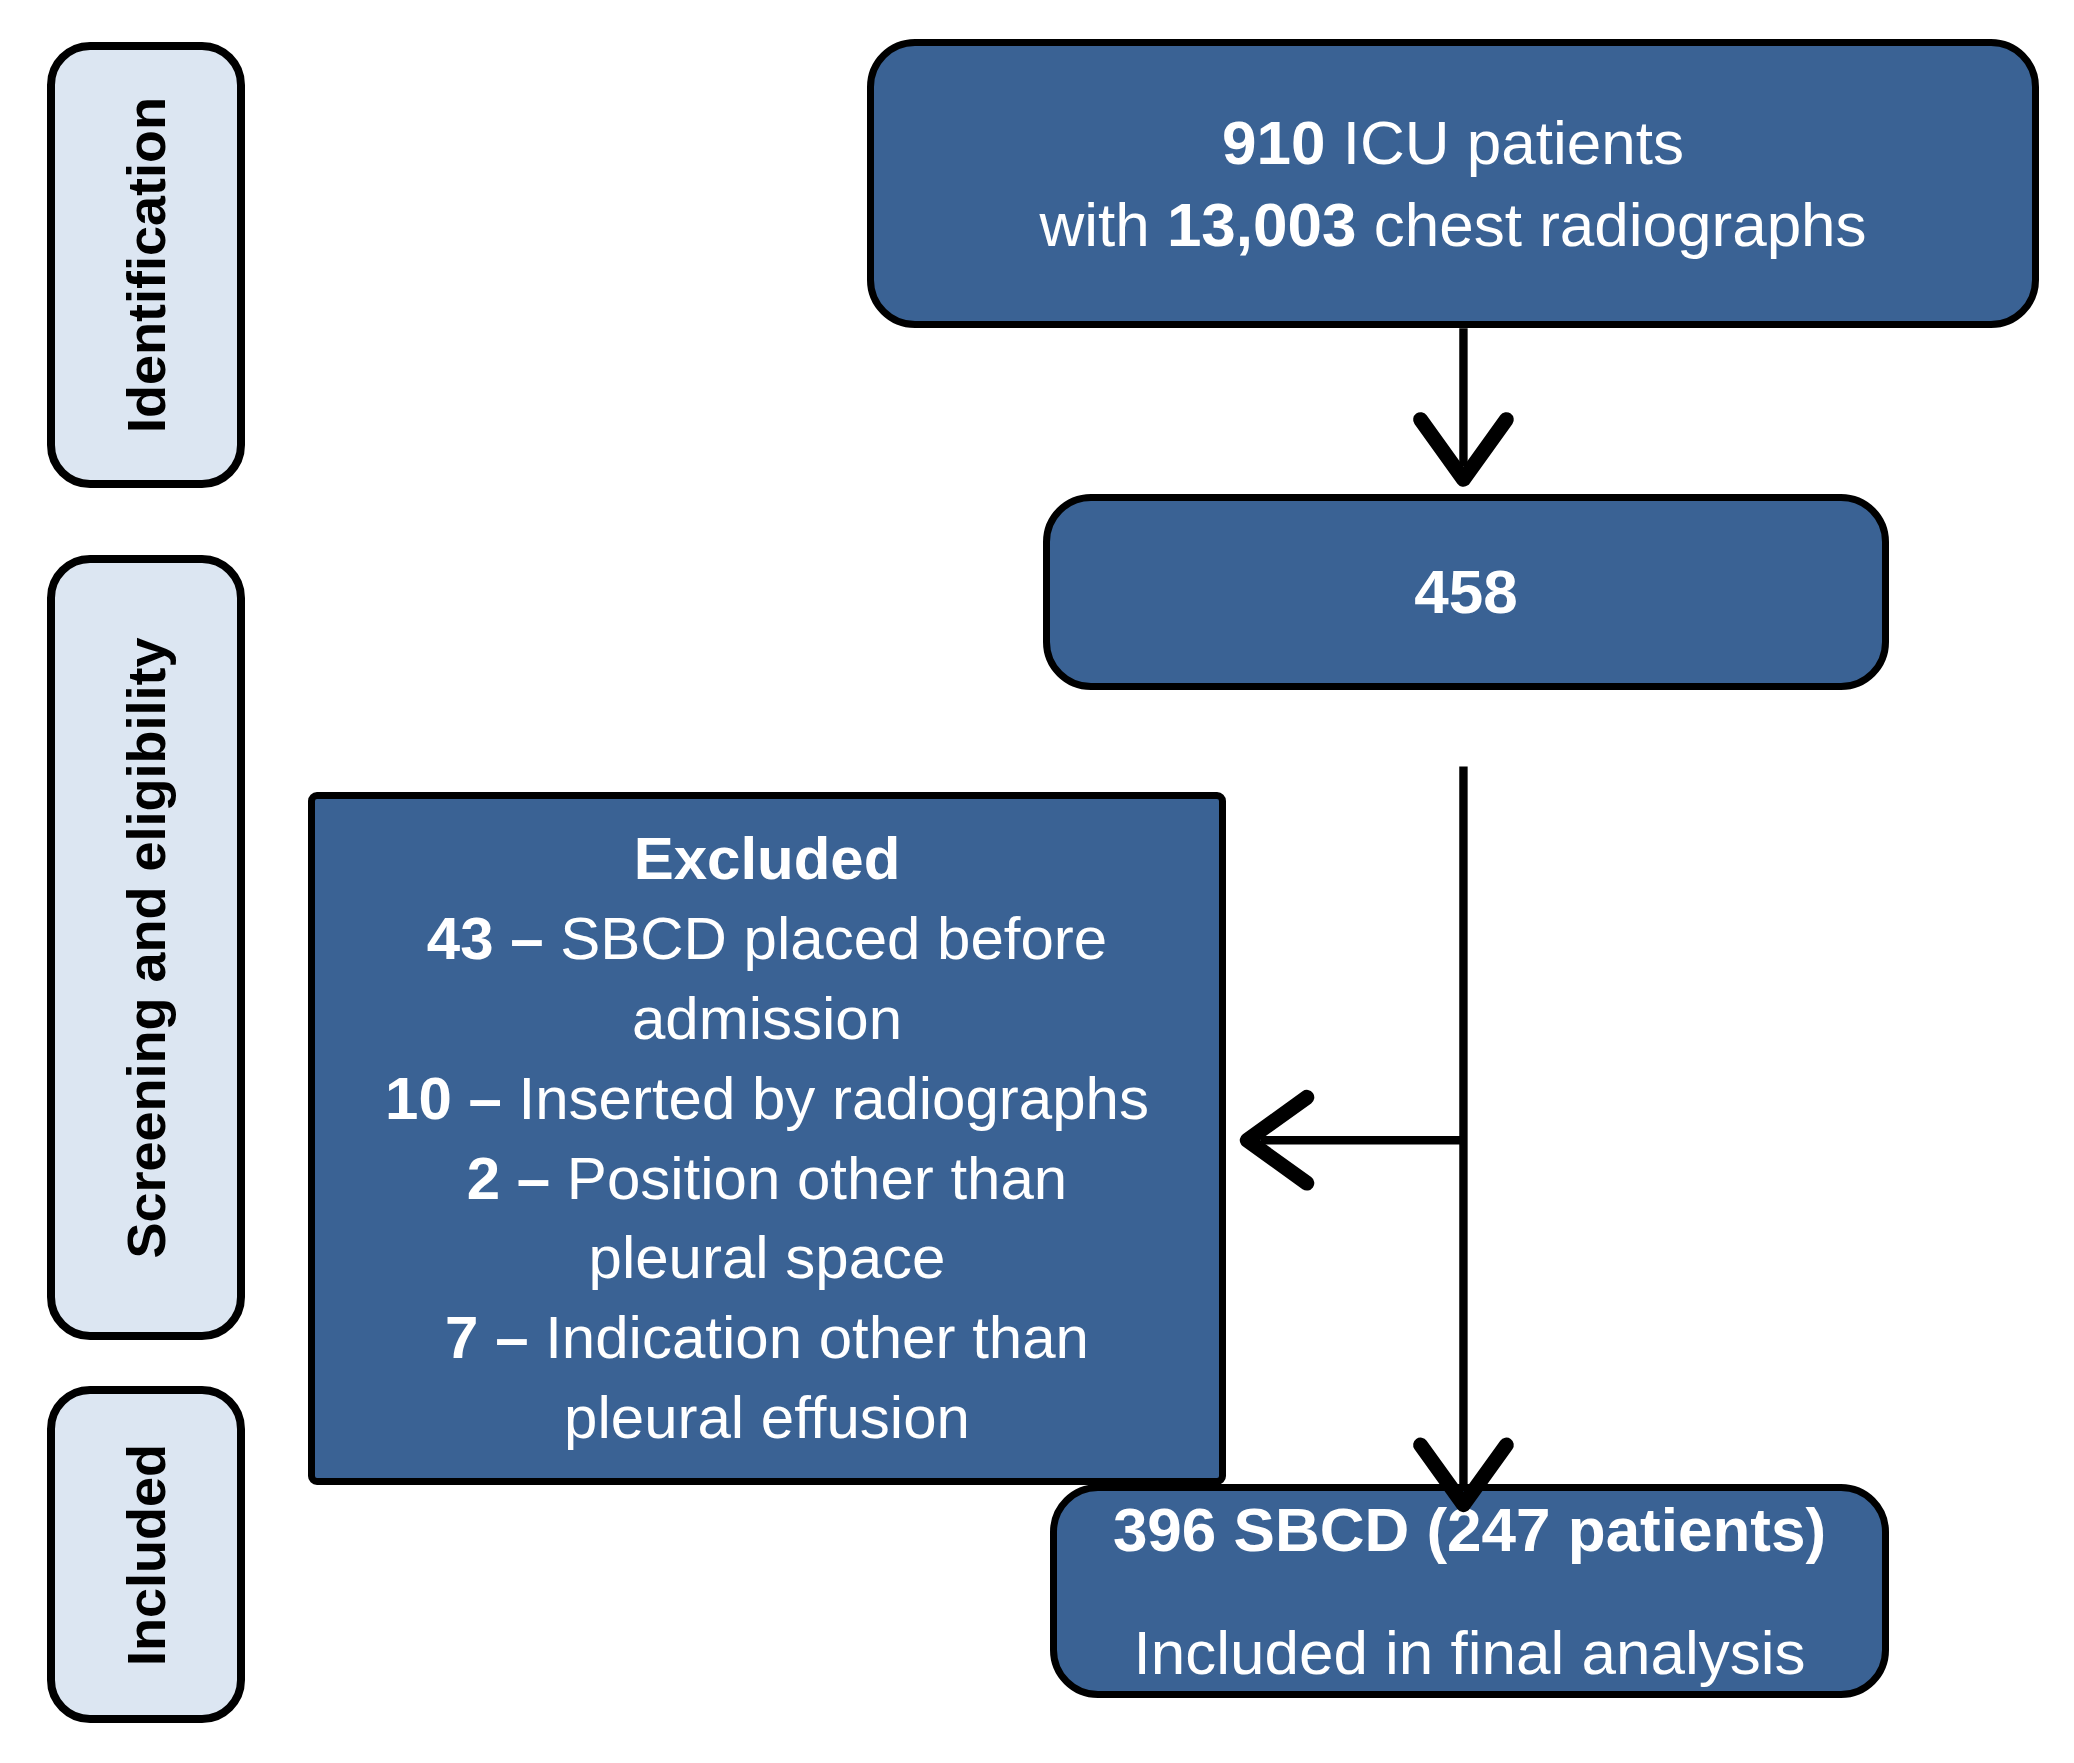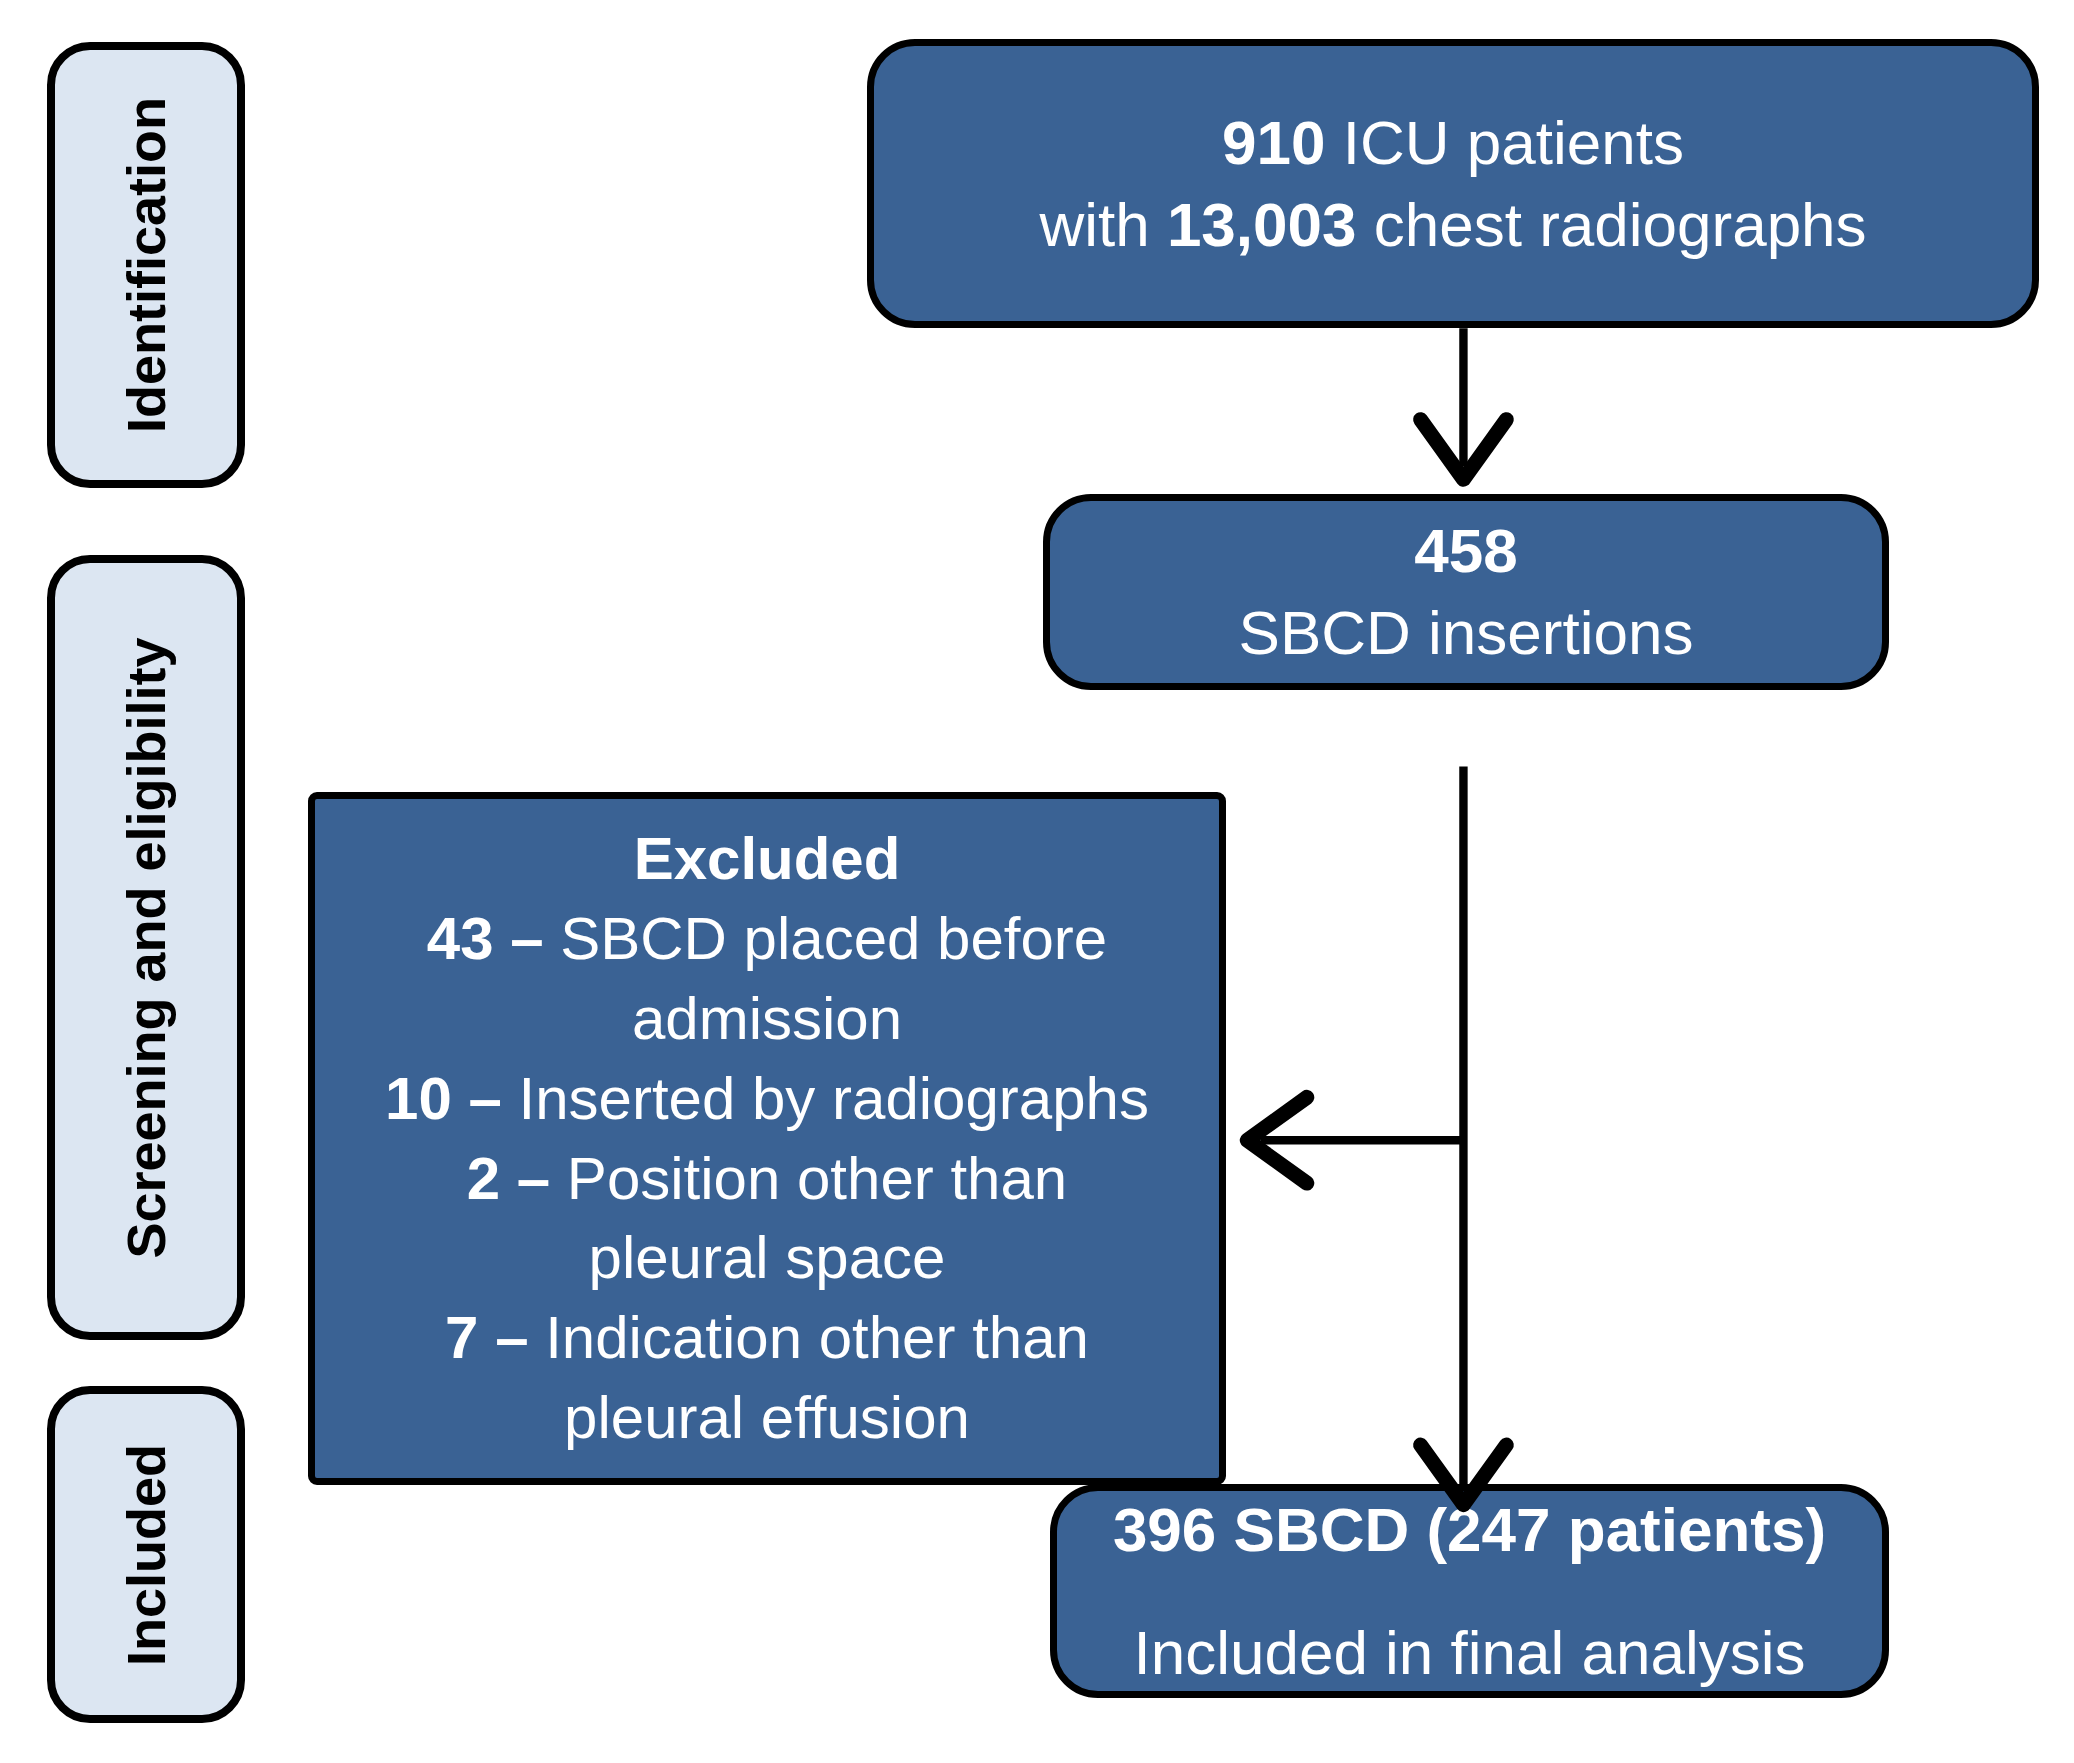--- a/index.html
+++ b/index.html
@@ -76,21 +76,20 @@
     <span>Included</span>
   </div>
 
   <div class="flow" id="box-identified" style="left:867px;top:39px;width:1172px;height:289px;">
     <div><b>910</b><span> ICU patients</span></div>
     <div><span>with </span><b>13,003</b><span> chest radiographs</span></div>
   </div>
 
   <div class="flow" id="box-insertions" style="left:1043px;top:494px;width:846px;height:196px;">
     <div><b>458</b></div>
-    <div>SBCD insertions</div>
   </div>
 
   <div class="flow" id="box-excluded" style="left:308px;top:792px;width:918px;height:693px;">
     <div><b>Excluded</b></div>
     <div><b>43 –</b><span class="wrap"> SBCD placed before
 admission</span></div>
     <div><b>10 –</b><span class="wrap"> Inserted by radiographs</span></div>
     <div><b>2 –</b><span class="wrap"> Position other than
 pleural space</span></div>
     <div><b>7 –</b><span class="wrap"> Indication other than

